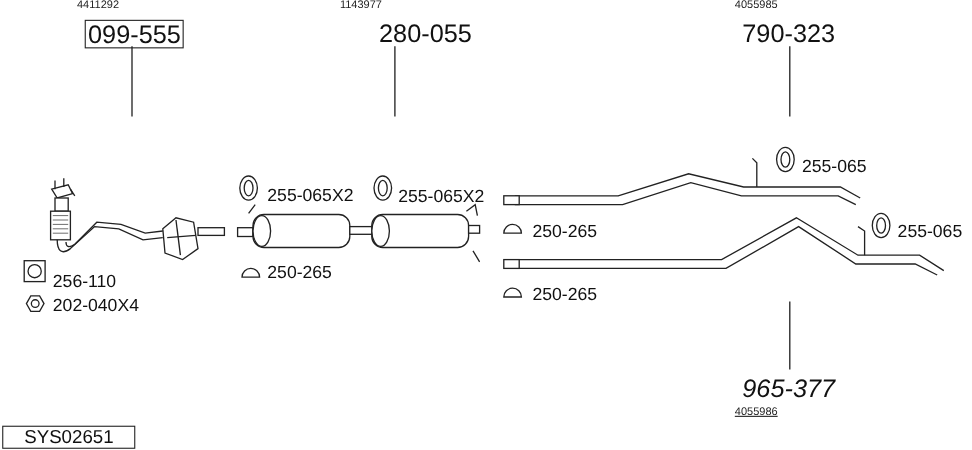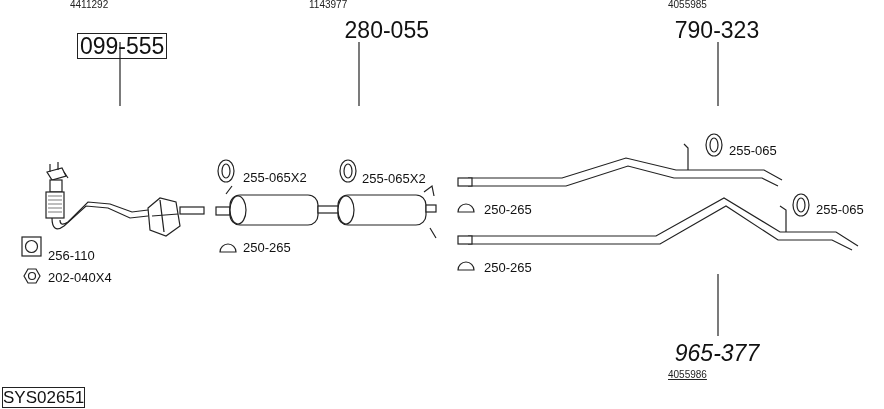--- a/index.html
+++ b/index.html
@@ -1,22 +1,22 @@
 <!DOCTYPE html>
 <html><head>
 <meta charset="utf-8">
 <style>
   html,body{margin:0;padding:0;background:#fff;}
   body{width:884px;height:409px;position:relative;overflow:hidden;font-family:"Liberation Sans",sans-serif;color:#111;}
   .abs{position:absolute;}
   .oe{font-size:10px;color:#222;text-align:left;width:100px;}
   .pn{font-size:23px;color:#111;text-align:center;width:140px;line-height:24px;}
   .pn.boxed{border:1px solid #222;width:auto;padding:0 2px;}
-  .lbl{font-size:13px;color:#111;white-space:nowrap;}
-  .sys{font-size:17px;border:1px solid #222;padding:0 0;line-height:19px;}
+  .lbl{font-size:16px;color:#111;white-space:nowrap;}
+  .sys{font-size:17px;border:1px solid #222;padding:0 19px;line-height:19px;}
   svg.draw{position:absolute;left:0;top:0;}
 </style>
 </head>
 <body>
 
 <svg class="draw" width="884" height="409" viewBox="0 0 884 409">
   <g stroke="#222" fill="none" stroke-width="1.2">
 
     <line x1="120" y1="42" x2="120" y2="106"></line>
     <line x1="359" y1="42" x2="359" y2="106"></line>
@@ -80,21 +80,21 @@
     <ellipse cx="801" cy="205" rx="8" ry="11"></ellipse>
     <ellipse cx="801" cy="205" rx="4" ry="7"></ellipse>
 
     <path d="M220 252 A8 8 0 1 1 236 252 Z"></path>
     <path d="M458 212 A8 8 0 1 1 474 212 Z"></path>
     <path d="M458 270 A8 8 0 1 1 474 270 Z"></path>
   </g>
 </svg>
 
 <div class="abs oe" style="left:70px;top:-1px;">4411292</div>
-<div class="abs pn boxed" style="left:77px;top:33px;">099-555</div>
+<div class="abs pn boxed" style="left:77px;top:18px;">099-555</div>
 
 <div class="abs oe" style="left:309px;top:-1px;">1143977</div>
 <div class="abs pn" style="left:289px;top:18px;text-align:right;">280-055</div>
 
 <div class="abs oe" style="left:668px;top:-1px;">4055985</div>
 <div class="abs pn" style="left:647px;top:18px;">790-323</div>
 
 <div class="abs pn" style="left:647px;top:341px;font-style:italic;">965-377</div>
 <div class="abs oe" style="left:668px;top:369px;text-decoration:underline;">4055986</div>
 

